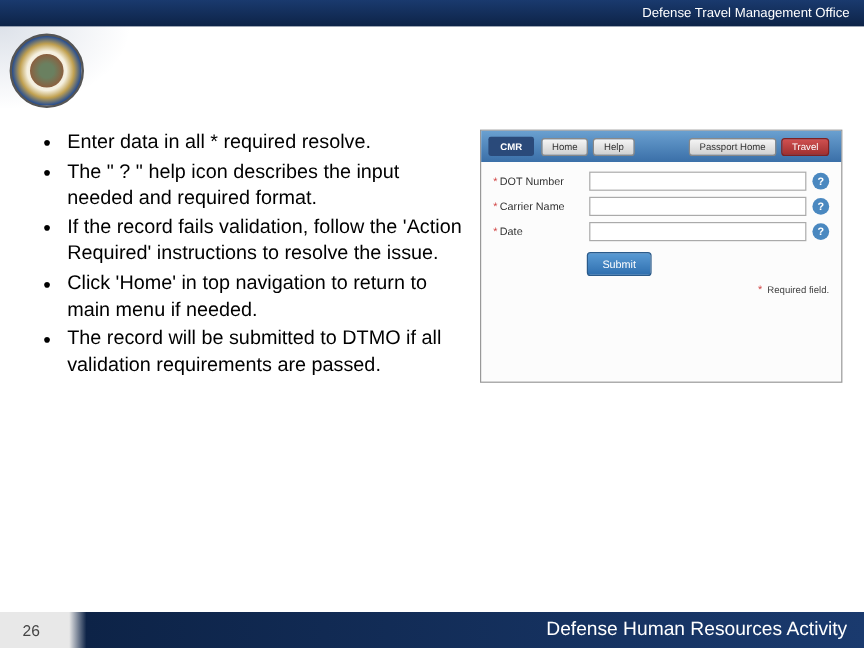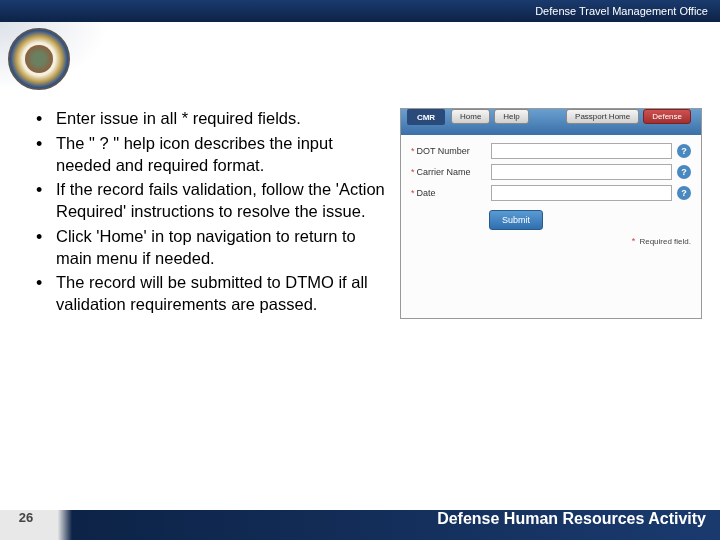--- a/index.html
+++ b/index.html
@@ -7,70 +7,70 @@
 .header-band { height: 22px; background: linear-gradient(to bottom, #1a3a6e 0%, #0d2347 100%); color: #fff; font-size: 11px; text-align: right; padding-right: 12px; line-height: 22px; }
 .title-row { display: flex; align-items: center; padding-left: 8px; margin-top: 6px; }
 .seal { width: 62px; height: 62px; border-radius: 50%; background: radial-gradient(circle, #f5f0e0 40%, #c0a050 55%, #2a5090 70%, #1a3a6e 100%); border: 2px solid #555; flex-shrink: 0; position: relative; margin-right: 22px; }
 .seal::after { content: ""; position: absolute; top: 50%; left: 50%; width: 28px; height: 28px; transform: translate(-50%, -50%); background: radial-gradient(circle, #6a8060 30%, #8a6040 70%); border-radius: 50%; }
 .title { font-size: 25px; font-weight: bold; color: #000; }
 .content { display: flex; padding: 18px 18px 0 32px; }
 .bullets { flex: 1; }
 .bullets li { font-size: 16.5px; line-height: 1.32; margin-bottom: 3px; list-style: none; position: relative; padding-left: 24px; }
 .bullets li::before { content: "•"; position: absolute; left: 4px; top: 0; font-size: 18px; }
 .shot { width: 302px; border: 1px solid #999; margin-left: 12px; background: #fcfcfc; font-size: 9px; }
-.shot-top { background: linear-gradient(to bottom, #6aa0d0, #3a6fa8); height: 26px; display: flex; align-items: flex-start; padding: 0 6px; color: #fff; }
+.shot-top { background: linear-gradient(to bottom, #6aa0d0, #3a6fa8); height: 26px; display: flex; align-items: center; padding: 0 6px; color: #fff; }
 .shot-logo { width: 38px; height: 16px; background: #2a4a7a; border-radius: 2px; display: flex; align-items: center; justify-content: center; font-size: 8px; font-weight: bold; margin-right: 6px; }
 .shot-btn { background: linear-gradient(to bottom, #f5f5f5, #d0d0d0); color: #333; border: 1px solid #888; border-radius: 3px; padding: 2px 8px; font-size: 8px; margin-right: 4px; }
 .shot-btn.logout { background: linear-gradient(to bottom, #d05050, #a03030); color: #fff; border-color: #802020; }
 .shot-spacer { flex: 1; }
 .shot-body { padding: 8px 10px 10px; }
 .shot-sect { font-size: 11px; font-weight: bold; color: #333; margin-bottom: 6px; }
 .frow { display: flex; align-items: center; margin-bottom: 5px; }
 .flabel { width: 80px; font-size: 9px; color: #333; display: flex; align-items: center; }
 .star { color: #d04040; margin-right: 2px; }
 .finput { flex: 1; height: 16px; background: #fff; border: 1px solid #aaa; margin-right: 5px; }
 .help { width: 14px; height: 14px; border-radius: 50%; background: #4a88c0; color: #fff; display: flex; align-items: center; justify-content: center; font-size: 9px; font-weight: bold; }
 .submit { background: linear-gradient(to bottom, #5a9bd4, #2f6faf); color: #fff; border: 1px solid #2a5a8a; border-radius: 3px; padding: 4px 12px; font-size: 9px; margin-top: 4px; margin-left: 78px; display: inline-block; }
 .reqnote { text-align: right; font-size: 8px; color: #444; margin-top: 6px; }
 .reqnote .star { font-size: 9px; }
-.footer { position: absolute; left: 0; right: 0; bottom: 0; height: 30px; display: flex; background: linear-gradient(to right, #e8e8e8 0%, #e8e8e8 8%, #0d2347 10%, #1a3a6e 100%); font-weight: bold; }
+.footer { position: absolute; left: 0; right: 0; bottom: 0; height: 30px; display: flex; align-items: center; background: linear-gradient(to right, #e8e8e8 0%, #e8e8e8 8%, #0d2347 10%, #1a3a6e 100%); }
 .pagenum { width: 52px; text-align: center; font-size: 13px; color: #444; }
 .footer-right { flex: 1; text-align: right; color: #fff; font-size: 16px; padding-right: 14px; }
 .curve { position: absolute; left: 0; top: 22px; width: 110px; height: 70px; border-radius: 0 0 90px 0; background: radial-gradient(ellipse at top left, rgba(26,58,110,0.15), transparent 70%); pointer-events: none; }
 .lt-440 { max-width: 440px; }
 </style>
 </head>
 <body>
 
 <div class="header-band">
   <span>Defense Travel Management Office</span>
 </div>
 <div class="curve"></div>
 
 <div class="title-row">
   <div class="seal"></div>
 </div>
 
 <div class="content">
   <ul class="bullets">
-    <li>Enter issue in all * required fields.</li>
+    <li>Enter data in all * required resolve.</li>
     <li>The " ? " help icon describes the input needed and required format.</li>
     <li class="lt-440">If the record fails validation, follow the 'Action Required' instructions to resolve the issue.</li>
     <li class="lt-440">Click 'Home' in top navigation to return to main menu if needed.</li>
     <li class="lt-440">The record will be submitted to DTMO if all validation requirements are passed.</li>
   </ul>
 
   <div class="shot">
     <div class="shot-top">
       <div class="shot-logo">CMR</div>
       <span class="shot-btn">Home</span>
       <span class="shot-btn">Help</span>
       <span class="shot-spacer"></span>
       <span class="shot-btn">Passport Home</span>
-      <span class="shot-btn logout">Defense</span>
+      <span class="shot-btn logout">Travel</span>
     </div>
     <div class="shot-body">
       <div class="frow">
         <div class="flabel">
             <span class="star">*</span>
             <span>DOT Number</span>
           </div>
         <div class="finput"></div>
         <div class="help">?</div>
       </div>

